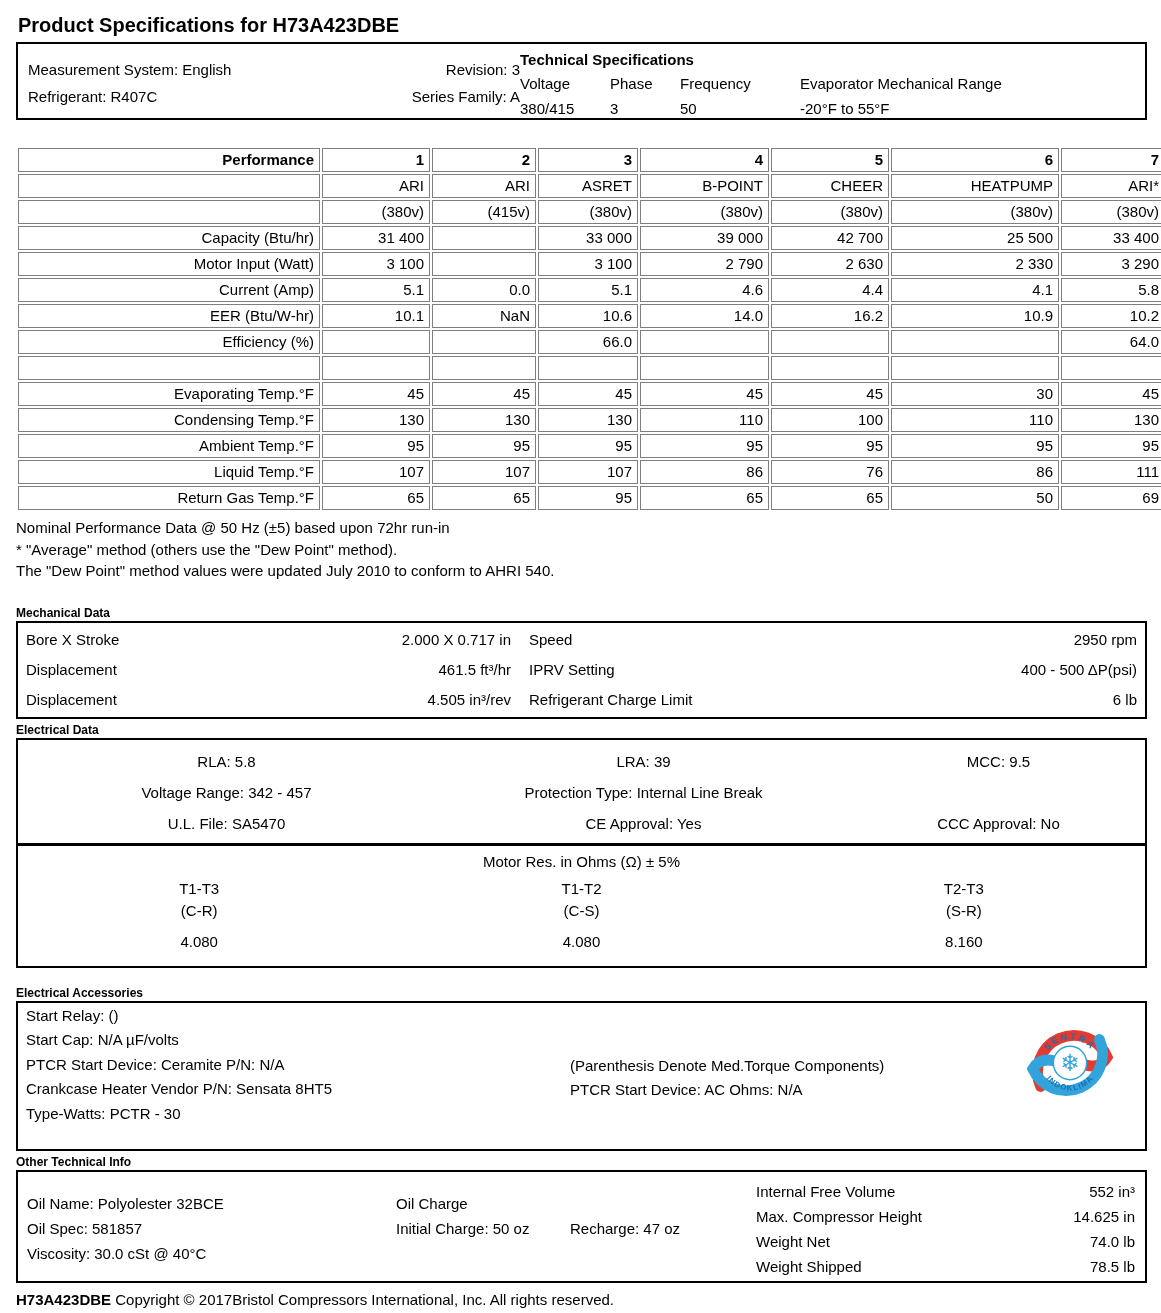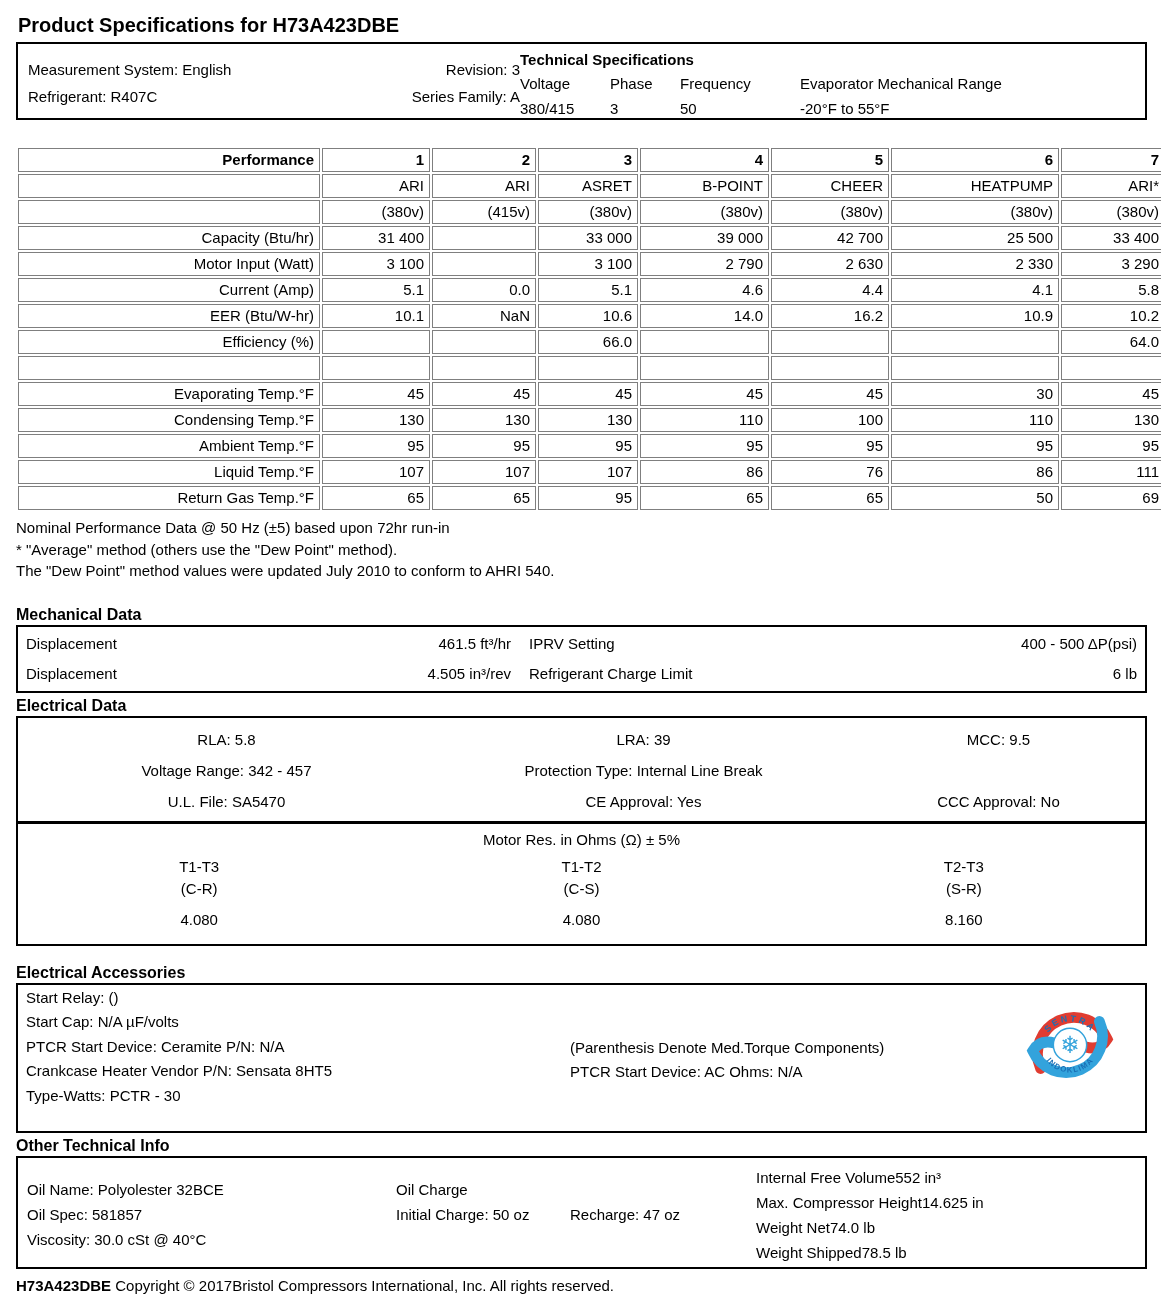--- a/index.html
+++ b/index.html
@@ -28,21 +28,21 @@
   table.perf { width: 100%; margin-top: 26px; border-collapse: separate; border-spacing: 2px; table-layout: fixed; }
   table.perf td {
     border: 1px solid #7f7f7f; text-align: right;
     height: 22px; line-height: 22px; padding: 0 5px 0 2px;
     white-space: nowrap; overflow: hidden;
   }
   table.perf tr.hdr td { font-weight: bold; }
 
   .notes { margin-top: 5px; line-height: 21.5px; }
 
-  .sec-h { font-weight: bold; font-size: 16px; margin: 0 0 1px 0; }
+  .sec-h { font-weight: bold; font-size: 12px; margin: 0 0 1px 0; }
   .mt26 { margin-top: 24px; }
   .mt18 { margin-top: 18px; }
   .mt4  { margin-top: 4px; }
 
   
   .mech { padding: 2px 8px; }
   .mrow { display: flex; align-items: center; height: 30px; }
   .ml-label { width: 345px; }
   .ml-value { width: 140px; text-align: right; }
   .mr-label { margin-left: 18px; flex: 1; }
@@ -60,21 +60,21 @@
   .accbox { position: relative; height: 150px; padding: 1px 8px; line-height: 24.6px; }
   .acc-mid { position: absolute; left: 552px; top: 51px; line-height: 24.6px; }
   .acc-logo { position: absolute; right: 26px; top: 11px; width: 98px; height: 98px; }
 
   
   .otbox { position: relative; height: 113px; }
   .ot-left { position: absolute; left: 9px; top: 19px; line-height: 25px; }
   .ot-mid  { position: absolute; left: 334px; top: 19px; line-height: 25px; margin-left: 44px; }
   .ot-mid2 { position: absolute; left: 552px; top: 44px; line-height: 25px; }
   .ot-right { position: absolute; left: 738px; right: 10px; top: 7px; }
-  .ot-stat { display: flex; justify-content: flex-start; line-height: 25px; }
+  .ot-stat { display: flex; justify-content: space-between; line-height: 25px; }
 
   .footer { margin-top: 7px; line-height: 19px; }
   .footer b { font-weight: bold; }
 </style>
 </head>
 <body>
 
 <div class="page">
 
   <div class="title">Product Specifications for H73A423DBE</div>
@@ -262,20 +262,26 @@
 
   <div class="notes">
     <div>Nominal Performance Data @ 50 Hz (±5) based upon 72hr run-in</div>
     <div>* "Average" method (others use the "Dew Point" method).</div>
     <div>The "Dew Point" method values were updated July 2010 to conform to AHRI 540.</div>
   </div>
 
   <div class="sec-h mt26">Mechanical Data</div>
   <div class="box mech">
     <div class="mrow">
+      <span class="ml-label">Bore X Stroke</span>
+      <span class="ml-value">2.000 X 0.717 in</span>
+      <span class="mr-label">Speed</span>
+      <span class="mr-value">2950 rpm</span>
+    </div>
+    <div class="mrow">
       <span class="ml-label">Displacement</span>
       <span class="ml-value">461.5 ft³/hr</span>
       <span class="mr-label">IPRV Setting</span>
       <span class="mr-value">400 - 500 ΔP(psi)</span>
     </div>
     <div class="mrow">
       <span class="ml-label">Displacement</span>
       <span class="ml-value">4.505 in³/rev</span>
       <span class="mr-label">Refrigerant Charge Limit</span>
       <span class="mr-value">6 lb</span>

